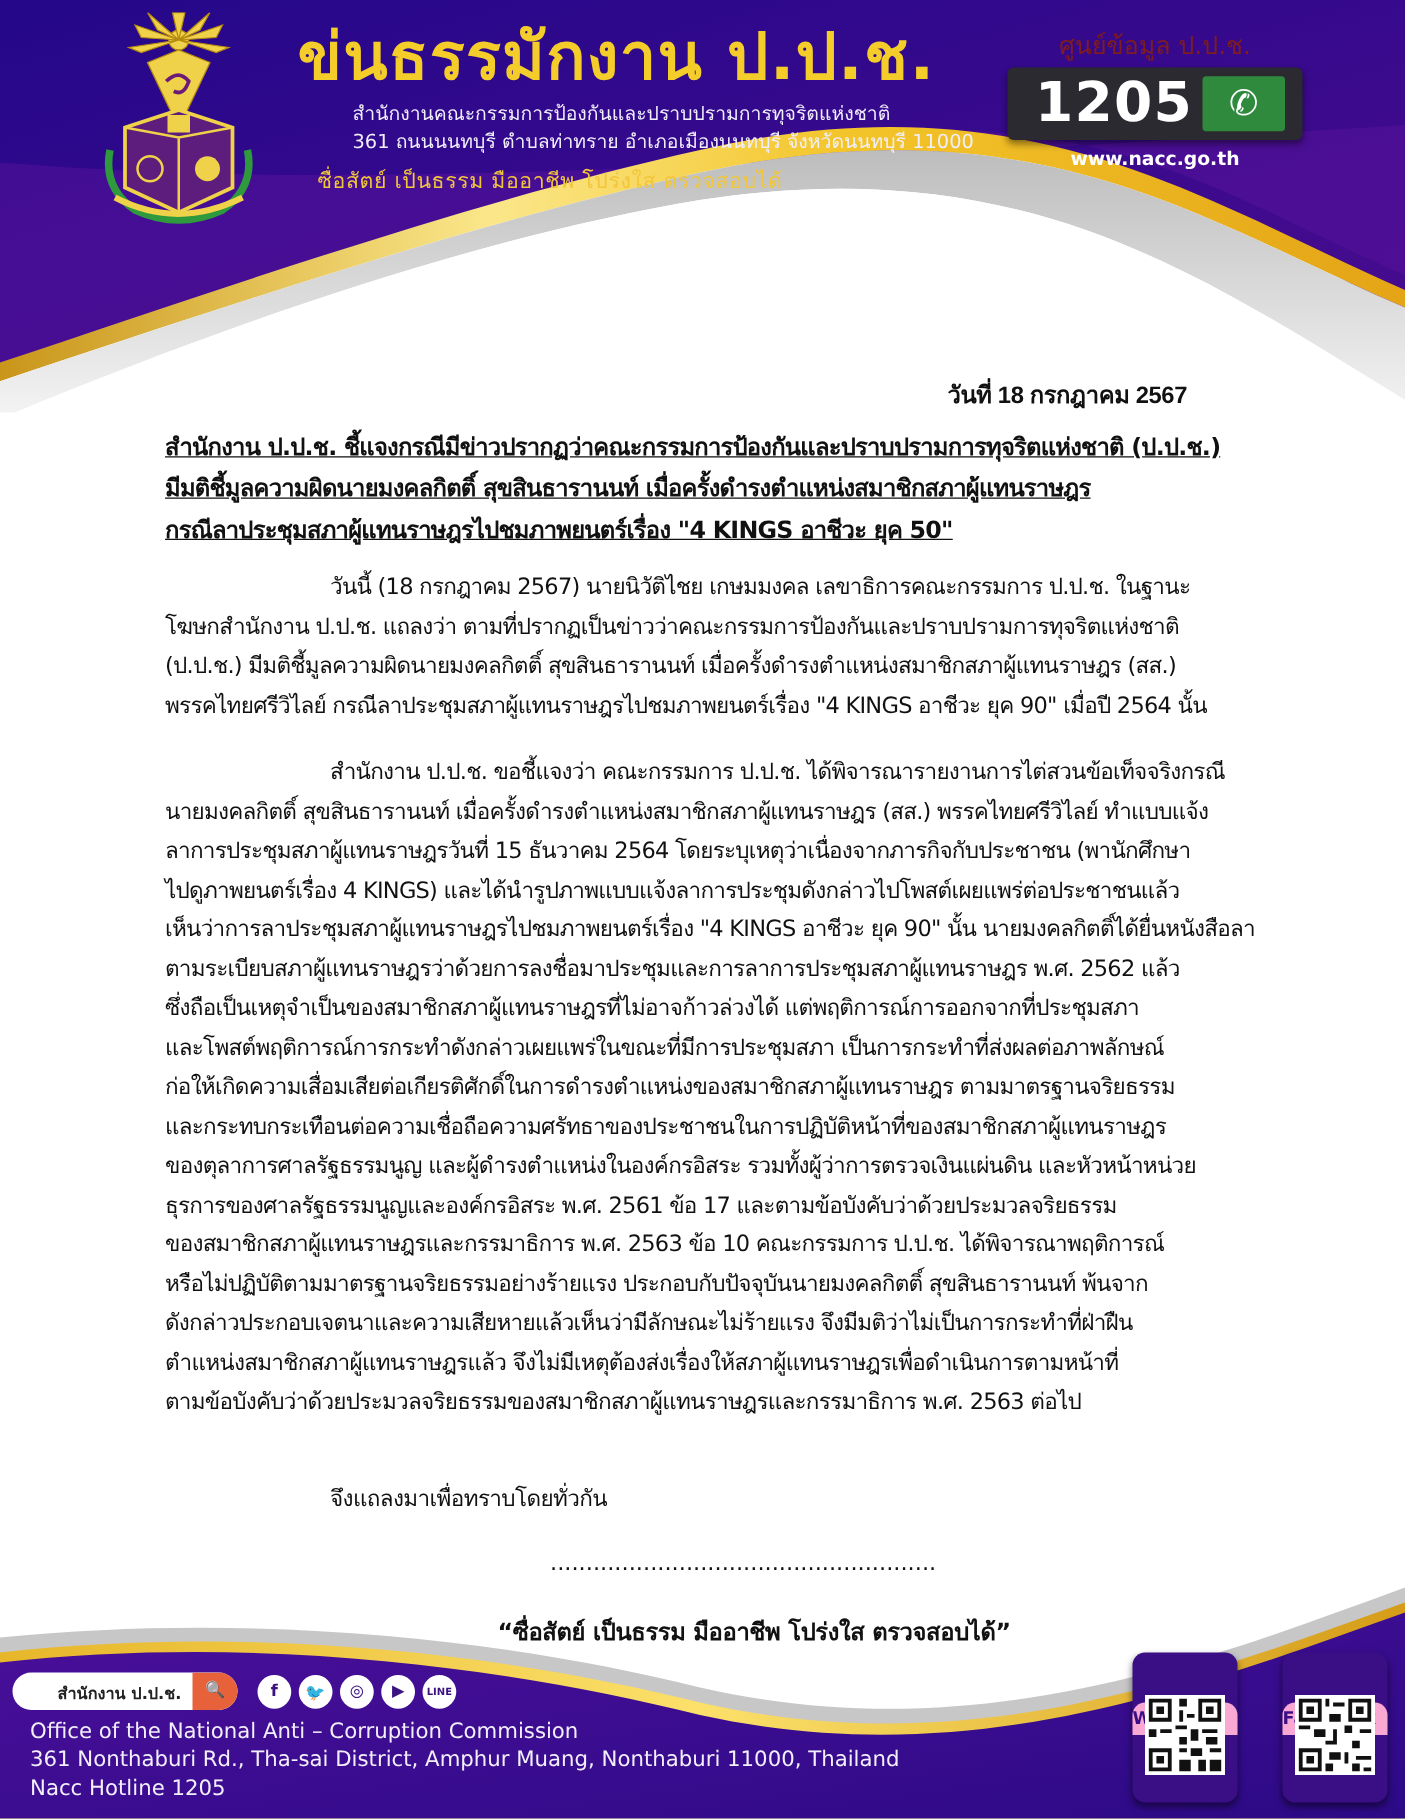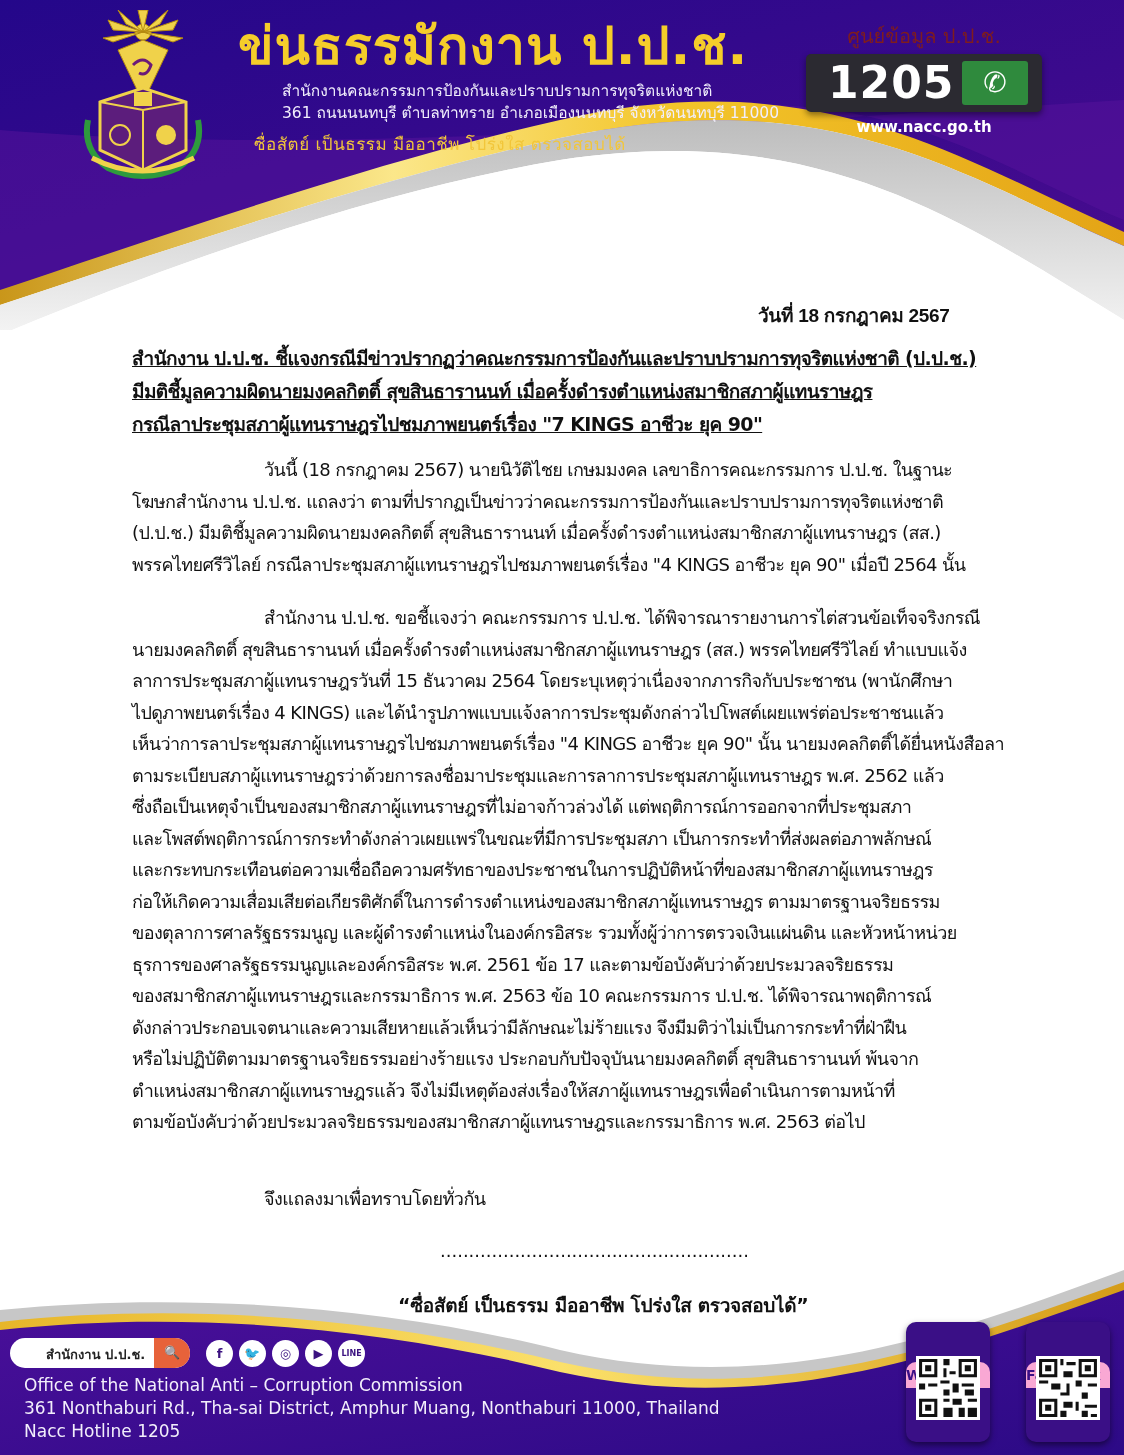--- a/index.html
+++ b/index.html
@@ -152,46 +152,46 @@
     </div>
     <div class="url">www.nacc.go.th</div>
   </div>
 </div>
 
 <div class="date">วันที่ 18 กรกฎาคม 2567</div>
 
 <div class="headline">
   <div>สำนักงาน ป.ป.ช. ชี้แจงกรณีมีข่าวปรากฏว่าคณะกรรมการป้องกันและปราบปรามการทุจริตแห่งชาติ (ป.ป.ช.)</div>
   <div>มีมติชี้มูลความผิดนายมงคลกิตติ์ สุขสินธารานนท์ เมื่อครั้งดำรงตำแหน่งสมาชิกสภาผู้แทนราษฎร</div>
-  <div>กรณีลาประชุมสภาผู้แทนราษฎรไปชมภาพยนตร์เรื่อง "7 KINGS อาชีวะ ยุค 90"</div>
+  <div>กรณีลาประชุมสภาผู้แทนราษฎรไปชมภาพยนตร์เรื่อง "4 KINGS อาชีวะ ยุค 50"</div>
 </div>
 
 <div class="para" style="top:454px">
   <div class="indent">วันนี้ (18 กรกฎาคม 2567) นายนิวัติไชย เกษมมงคล เลขาธิการคณะกรรมการ ป.ป.ช. ในฐานะ</div>
   <div>โฆษกสำนักงาน ป.ป.ช. แถลงว่า ตามที่ปรากฏเป็นข่าวว่าคณะกรรมการป้องกันและปราบปรามการทุจริตแห่งชาติ</div>
   <div>(ป.ป.ช.) มีมติชี้มูลความผิดนายมงคลกิตติ์ สุขสินธารานนท์ เมื่อครั้งดำรงตำแหน่งสมาชิกสภาผู้แทนราษฎร (สส.)</div>
   <div>พรรคไทยศรีวิไลย์ กรณีลาประชุมสภาผู้แทนราษฎรไปชมภาพยนตร์เรื่อง "4 KINGS อาชีวะ ยุค 90" เมื่อปี 2564 นั้น</div>
 </div>
 
 <div class="para" style="top:602px">
   <div class="indent">สำนักงาน ป.ป.ช. ขอชี้แจงว่า คณะกรรมการ ป.ป.ช. ได้พิจารณารายงานการไต่สวนข้อเท็จจริงกรณี</div>
   <div>นายมงคลกิตติ์ สุขสินธารานนท์ เมื่อครั้งดำรงตำแหน่งสมาชิกสภาผู้แทนราษฎร (สส.) พรรคไทยศรีวิไลย์ ทำแบบแจ้ง</div>
   <div>ลาการประชุมสภาผู้แทนราษฎรวันที่ 15 ธันวาคม 2564 โดยระบุเหตุว่าเนื่องจากภารกิจกับประชาชน (พานักศึกษา</div>
   <div>ไปดูภาพยนตร์เรื่อง 4 KINGS) และได้นำรูปภาพแบบแจ้งลาการประชุมดังกล่าวไปโพสต์เผยแพร่ต่อประชาชนแล้ว</div>
   <div>เห็นว่าการลาประชุมสภาผู้แทนราษฎรไปชมภาพยนตร์เรื่อง "4 KINGS อาชีวะ ยุค 90" นั้น นายมงคลกิตติ์ได้ยื่นหนังสือลา</div>
   <div>ตามระเบียบสภาผู้แทนราษฎรว่าด้วยการลงชื่อมาประชุมและการลาการประชุมสภาผู้แทนราษฎร พ.ศ. 2562 แล้ว</div>
   <div>ซึ่งถือเป็นเหตุจำเป็นของสมาชิกสภาผู้แทนราษฎรที่ไม่อาจก้าวล่วงได้ แต่พฤติการณ์การออกจากที่ประชุมสภา</div>
   <div>และโพสต์พฤติการณ์การกระทำดังกล่าวเผยแพร่ในขณะที่มีการประชุมสภา เป็นการกระทำที่ส่งผลต่อภาพลักษณ์</div>
+  <div>ก่อให้เกิดความเสื่อมเสียต่อเกียรติศักดิ์ในการดำรงตำแหน่งของสมาชิกสภาผู้แทนราษฎร ตามมาตรฐานจริยธรรม</div>
   <div>และกระทบกระเทือนต่อความเชื่อถือความศรัทธาของประชาชนในการปฏิบัติหน้าที่ของสมาชิกสภาผู้แทนราษฎร</div>
-  <div>ก่อให้เกิดความเสื่อมเสียต่อเกียรติศักดิ์ในการดำรงตำแหน่งของสมาชิกสภาผู้แทนราษฎร ตามมาตรฐานจริยธรรม</div>
   <div>ของตุลาการศาลรัฐธรรมนูญ และผู้ดำรงตำแหน่งในองค์กรอิสระ รวมทั้งผู้ว่าการตรวจเงินแผ่นดิน และหัวหน้าหน่วย</div>
   <div>ธุรการของศาลรัฐธรรมนูญและองค์กรอิสระ พ.ศ. 2561 ข้อ 17 และตามข้อบังคับว่าด้วยประมวลจริยธรรม</div>
   <div>ของสมาชิกสภาผู้แทนราษฎรและกรรมาธิการ พ.ศ. 2563 ข้อ 10 คณะกรรมการ ป.ป.ช. ได้พิจารณาพฤติการณ์</div>
+  <div>หรือไม่ปฏิบัติตามมาตรฐานจริยธรรมอย่างร้ายแรง ประกอบกับปัจจุบันนายมงคลกิตติ์ สุขสินธารานนท์ พ้นจาก</div>
   <div>ดังกล่าวประกอบเจตนาและความเสียหายแล้วเห็นว่ามีลักษณะไม่ร้ายแรง  จึงมีมติว่าไม่เป็นการกระทำที่ฝ่าฝืน</div>
-  <div>หรือไม่ปฏิบัติตามมาตรฐานจริยธรรมอย่างร้ายแรง ประกอบกับปัจจุบันนายมงคลกิตติ์ สุขสินธารานนท์ พ้นจาก</div>
   <div>ตำแหน่งสมาชิกสภาผู้แทนราษฎรแล้ว จึงไม่มีเหตุต้องส่งเรื่องให้สภาผู้แทนราษฎรเพื่อดำเนินการตามหน้าที่</div>
   <div>ตามข้อบังคับว่าด้วยประมวลจริยธรรมของสมาชิกสภาผู้แทนราษฎรและกรรมาธิการ พ.ศ. 2563 ต่อไป</div>
 </div>
 
 <div class="closing">จึงแถลงมาเพื่อทราบโดยทั่วกัน</div>
 <div class="sig">......................................................</div>
 
 <div class="footer">
   <svg class="bg" width="1124" height="185" viewBox="0 0 1124 185">
     <defs>

